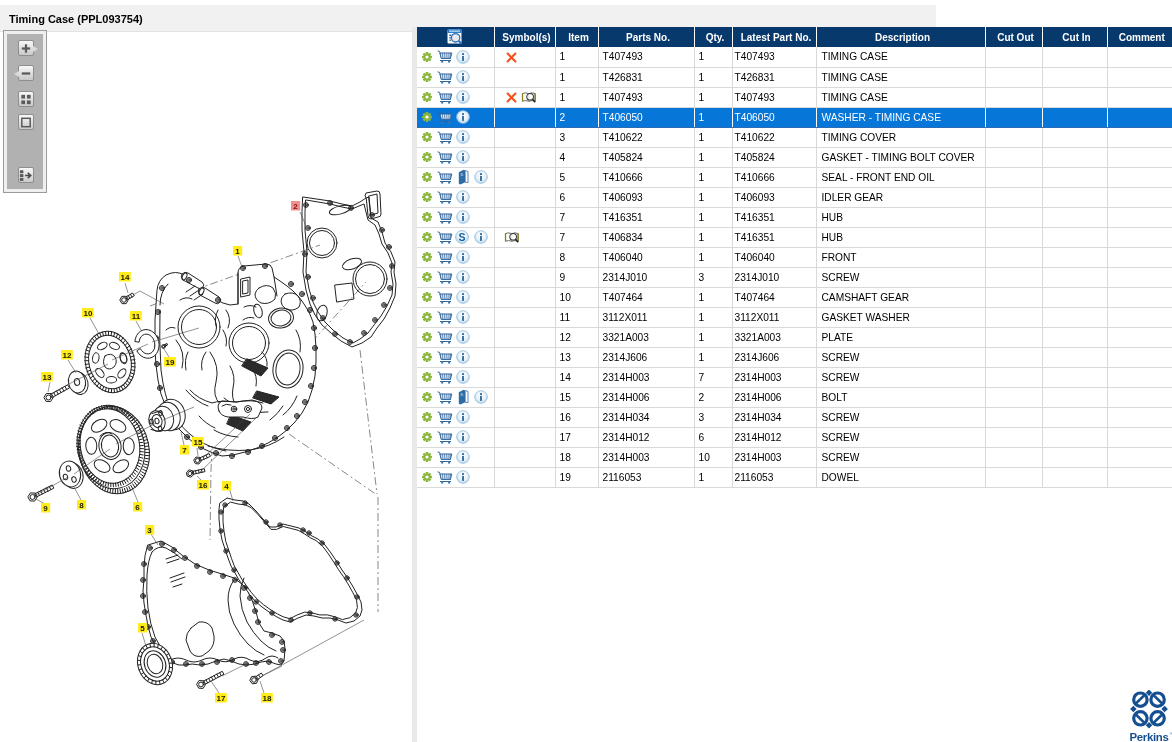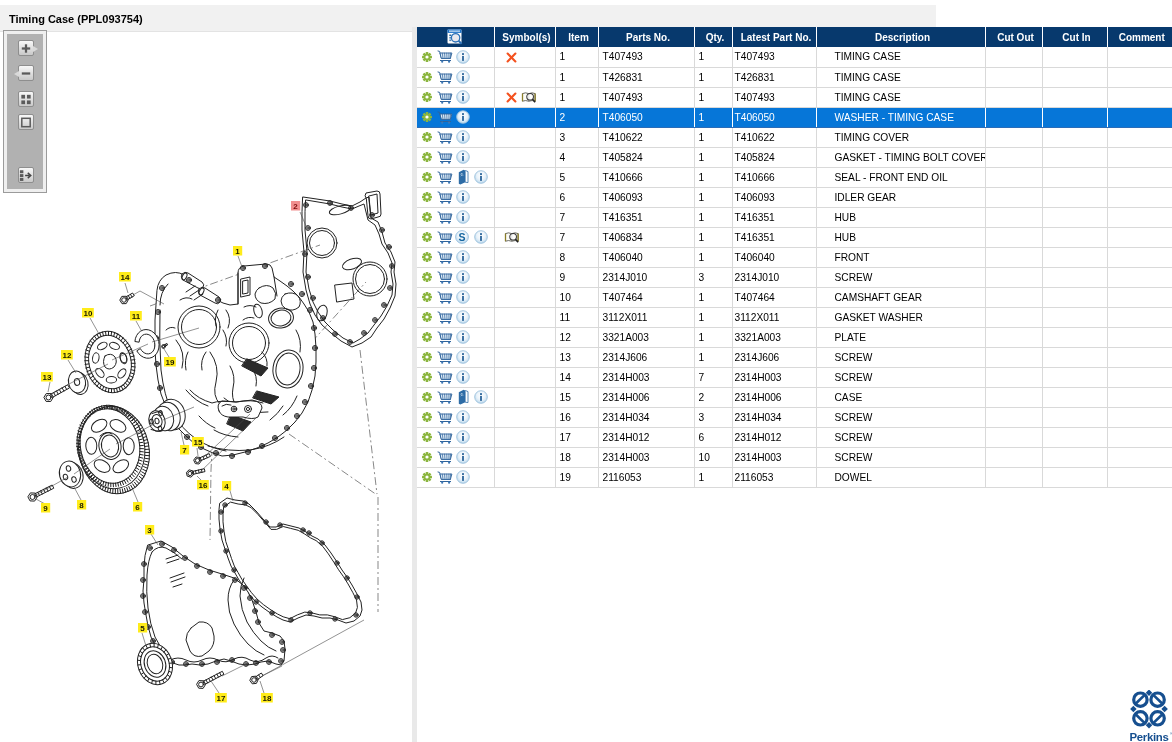--- a/index.html
+++ b/index.html
@@ -11,21 +11,21 @@
 .tag{position:absolute;top:5px;width:0;height:0;border-top:3.5px solid transparent;border-bottom:3.5px solid transparent}
 .tag-r{right:-5px;border-left:5px solid #d9d9d9}
 .tag-l{left:-5px;border-right:5px solid #d9d9d9}
 #parts{position:absolute;left:417px;top:27px;width:755px;border-collapse:collapse;table-layout:fixed;font-size:10.2px;color:#000}
 #parts tr{height:20px}
 #parts th{background:#07396d;color:#fff;font-size:10px;font-weight:bold;text-align:center;padding:0 0 0 4px;border-right:1px solid #fff;white-space:nowrap;overflow:hidden}
 #parts th:last-child{border-right:none}
 #parts td{border:1px solid #d9d9d9;border-top:none;padding:0 0 0 4px;white-space:nowrap;overflow:hidden;vertical-align:middle}
 #parts td:first-child{border-left:none}
 #parts td:last-child{border-right:none}
-#parts .desc{padding-left:18px}
+#parts .desc{padding-left:5px}
 #parts .lat{padding-left:2px}
 #parts .hic{text-align:center;padding:0}
 #parts tr.sel td{background:#0676d8;color:#fff;border-right-color:#fff;border-bottom-color:#2a6cb8;border-left-color:#fff}
 .ic{vertical-align:middle}
 .ic-c{padding-left:5px!important}
 #logo{position:absolute;left:1126px;top:690px}
 </style></head><body>
 <svg width="0" height="0" style="position:absolute">
 <defs>
 <radialGradient id="infog" cx="50%" cy="40%" r="60%">
@@ -1185,21 +1185,21 @@
           </svg><svg class="ic" style="width:11px;height:16px;margin-left:5px">
             <use href="#i-book"></use>
           </svg><svg class="ic" style="width:14px;height:14px;margin-left:5px">
             <use href="#i-info"></use>
           </svg></td>
         <td class="symc"></td>
         <td>15</td>
         <td>2314H006</td>
         <td>2</td>
         <td class="lat">2314H006</td>
-        <td class="desc">CASE</td>
+        <td class="desc">BOLT</td>
         <td></td>
         <td></td>
         <td></td>
       </tr>
       <tr>
         <td class="ic-c"><svg class="ic" style="width:10px;height:10px;">
             <use href="#i-gear"></use>
           </svg><svg class="ic" style="width:16px;height:13px;margin-left:5px">
             <use href="#i-cart"></use>
           </svg><svg class="ic" style="width:14px;height:14px;margin-left:3px">

